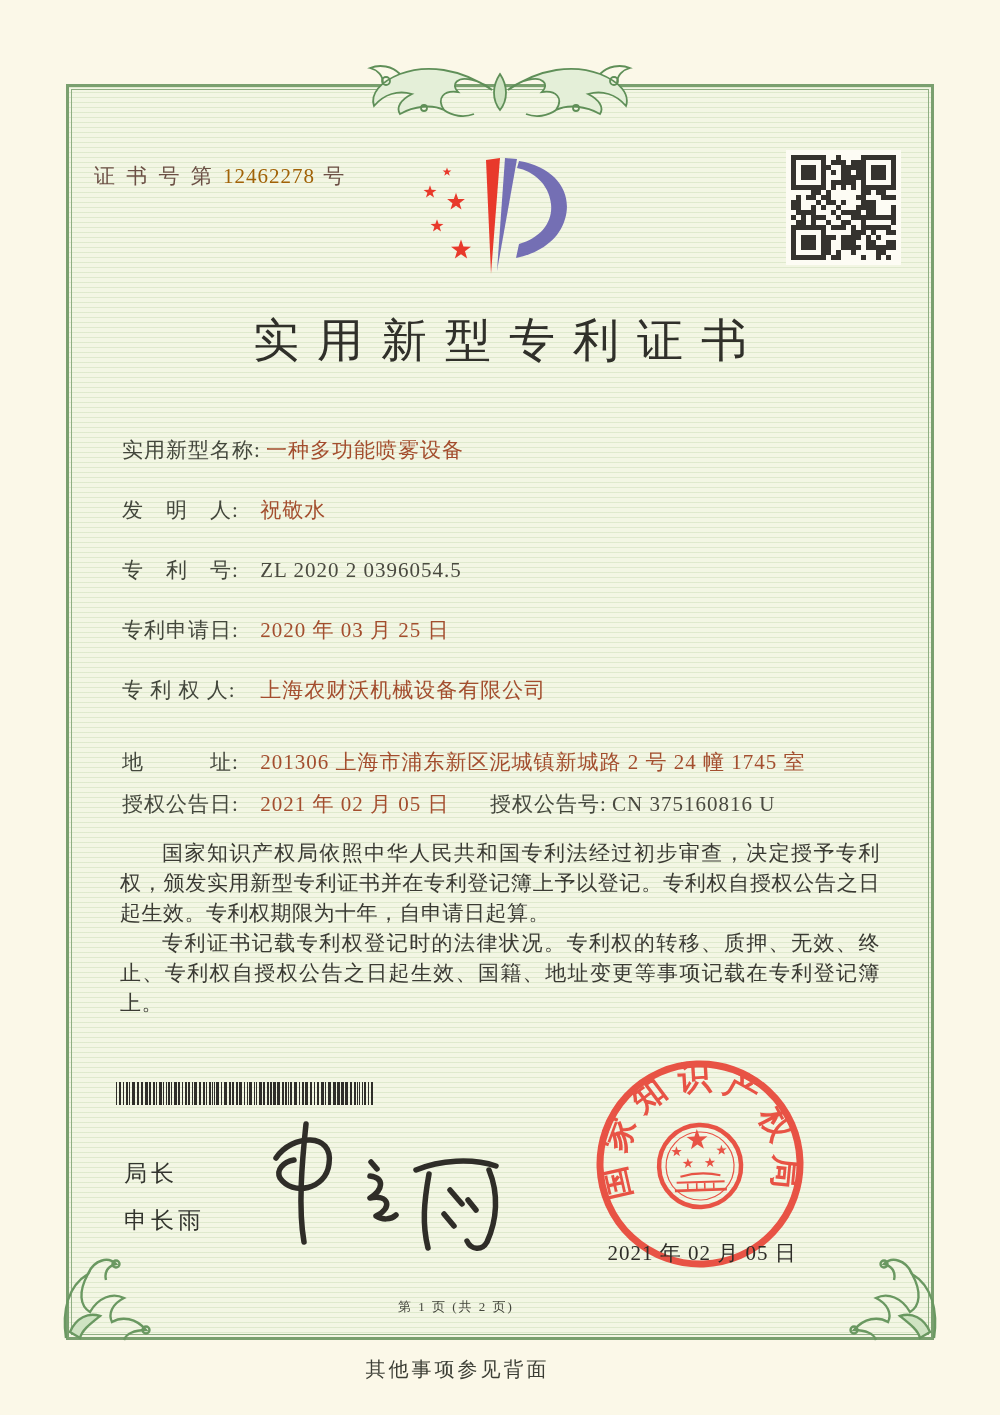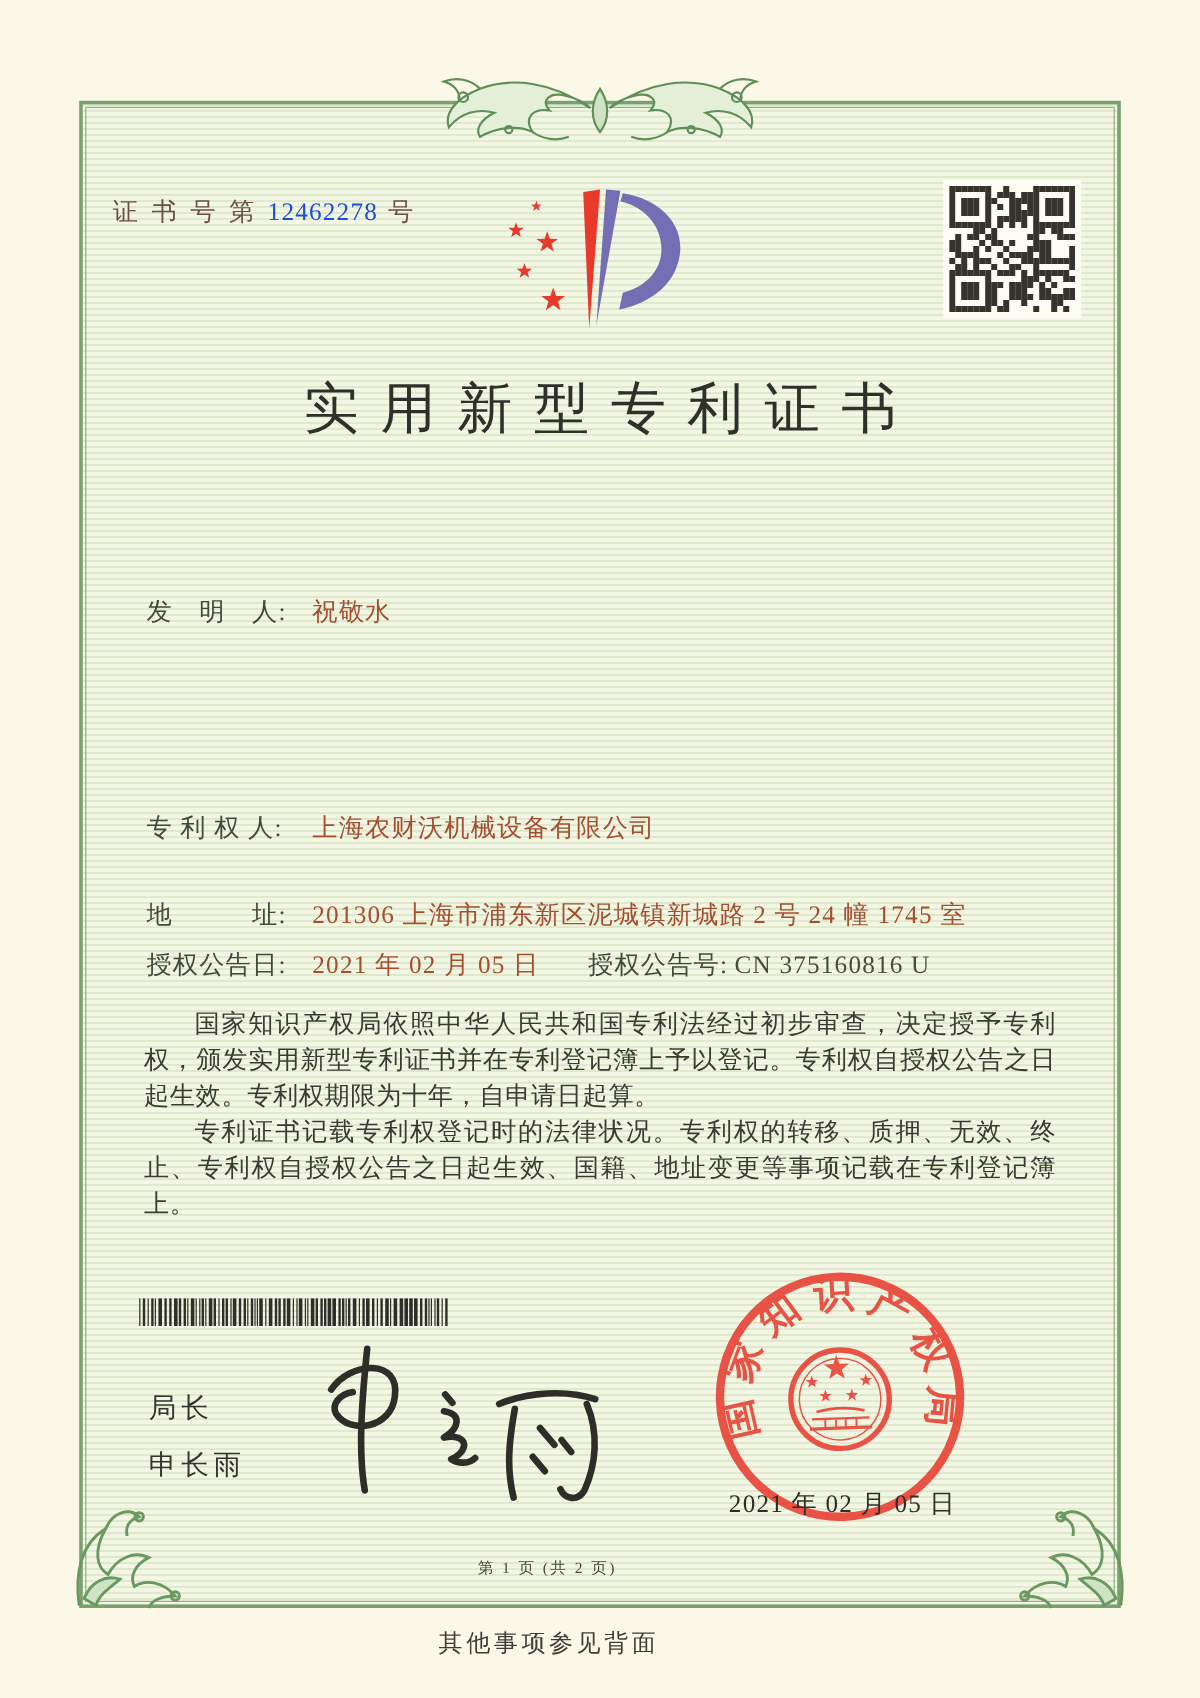--- a/index.html
+++ b/index.html
@@ -8,21 +8,21 @@
   
   .panel{position:absolute;left:66px;top:84px;width:862px;height:1250px;
          border:3px solid #7aa06f;
          background:
            repeating-linear-gradient(180deg, rgba(150,188,122,.22) 0 1px, rgba(0,0,0,0) 1px 5px),
            #f3f6e4;}
   .panel-inner{position:absolute;left:2px;top:2px;right:2px;bottom:2px;border:1px solid #8fae83;}
   .txt{position:absolute;color:#3a3d34;}
   .certno{left:94px;top:162px;font-size:21px;letter-spacing:3px;}
   .certno .pre,.certno .suf{color:#6b4f44;}
-  .certno .num{color:#1d4ed8;font-family:"Liberation Serif",serif;letter-spacing:1px;}
+  .certno .num{color:#a16207;font-family:"Liberation Serif",serif;letter-spacing:1px;}
   .title{left:0;width:1000px;top:310px;text-align:center;font-size:46px;font-weight:normal;
          letter-spacing:18px;text-indent:18px;color:#30302a;}
   .row{position:absolute;left:122px;width:770px;font-size:21px;white-space:nowrap;}
   .lbl{display:inline-block;min-width:133px;color:#43473c;letter-spacing:1px;}
   .val{color:#a34e2e;letter-spacing:1px;}
   .v-dark{color:#4a4a40;}
   .grant-right{position:absolute;left:368px;}
   .paras{position:absolute;left:120px;top:838px;width:760px;font-size:21px;line-height:30px;
          color:#3a3a33;text-align:justify;}
   .paras p{margin:0;text-indent:2em;letter-spacing:0.5px;}
@@ -355,23 +355,35 @@
       <rect x="6" y="20" width="1" height="1" fill="#35332e"></rect>
       <rect x="8" y="20" width="1" height="1" fill="#35332e"></rect>
       <rect x="9" y="20" width="1" height="1" fill="#35332e"></rect>
       <rect x="14" y="20" width="1" height="1" fill="#35332e"></rect>
       <rect x="17" y="20" width="1" height="1" fill="#35332e"></rect>
       <rect x="19" y="20" width="1" height="1" fill="#35332e"></rect>
     </svg>
 
   <div class="txt title">实用新型专利证书</div>
 
+  <div class="row" style="top:436px">
+    <span class="lbl">实用新型名称:</span>
+    <span class="val">一种多功能喷雾设备</span>
+  </div>
   <div class="row" style="top:496px">
     <span class="lbl">发　明　人:</span>
     <span class="val">祝敬水</span>
+  </div>
+  <div class="row" style="top:556px">
+    <span class="lbl">专　利　号:</span>
+    <span class="val v-dark">ZL 2020 2 0396054.5</span>
+  </div>
+  <div class="row" style="top:616px">
+    <span class="lbl">专利申请日:</span>
+    <span class="val">2020 年 03 月 25 日</span>
   </div>
   <div class="row" style="top:676px">
     <span class="lbl">专 利 权 人:</span>
     <span class="val">上海农财沃机械设备有限公司</span>
   </div>
   <div class="row" style="top:748px">
     <span class="lbl">地　　　址:</span>
     <span class="val">201306 上海市浦东新区泥城镇新城路 2 号 24 幢 1745 室</span>
   </div>
   <div class="row" style="top:790px">

